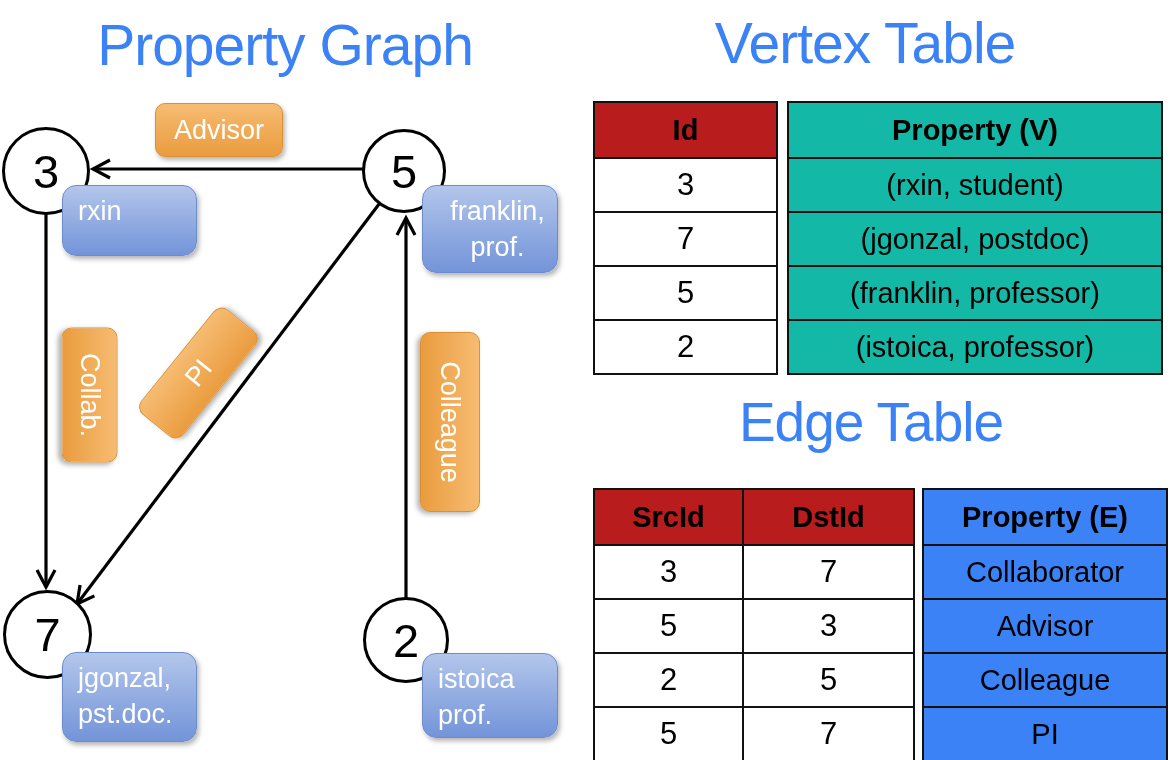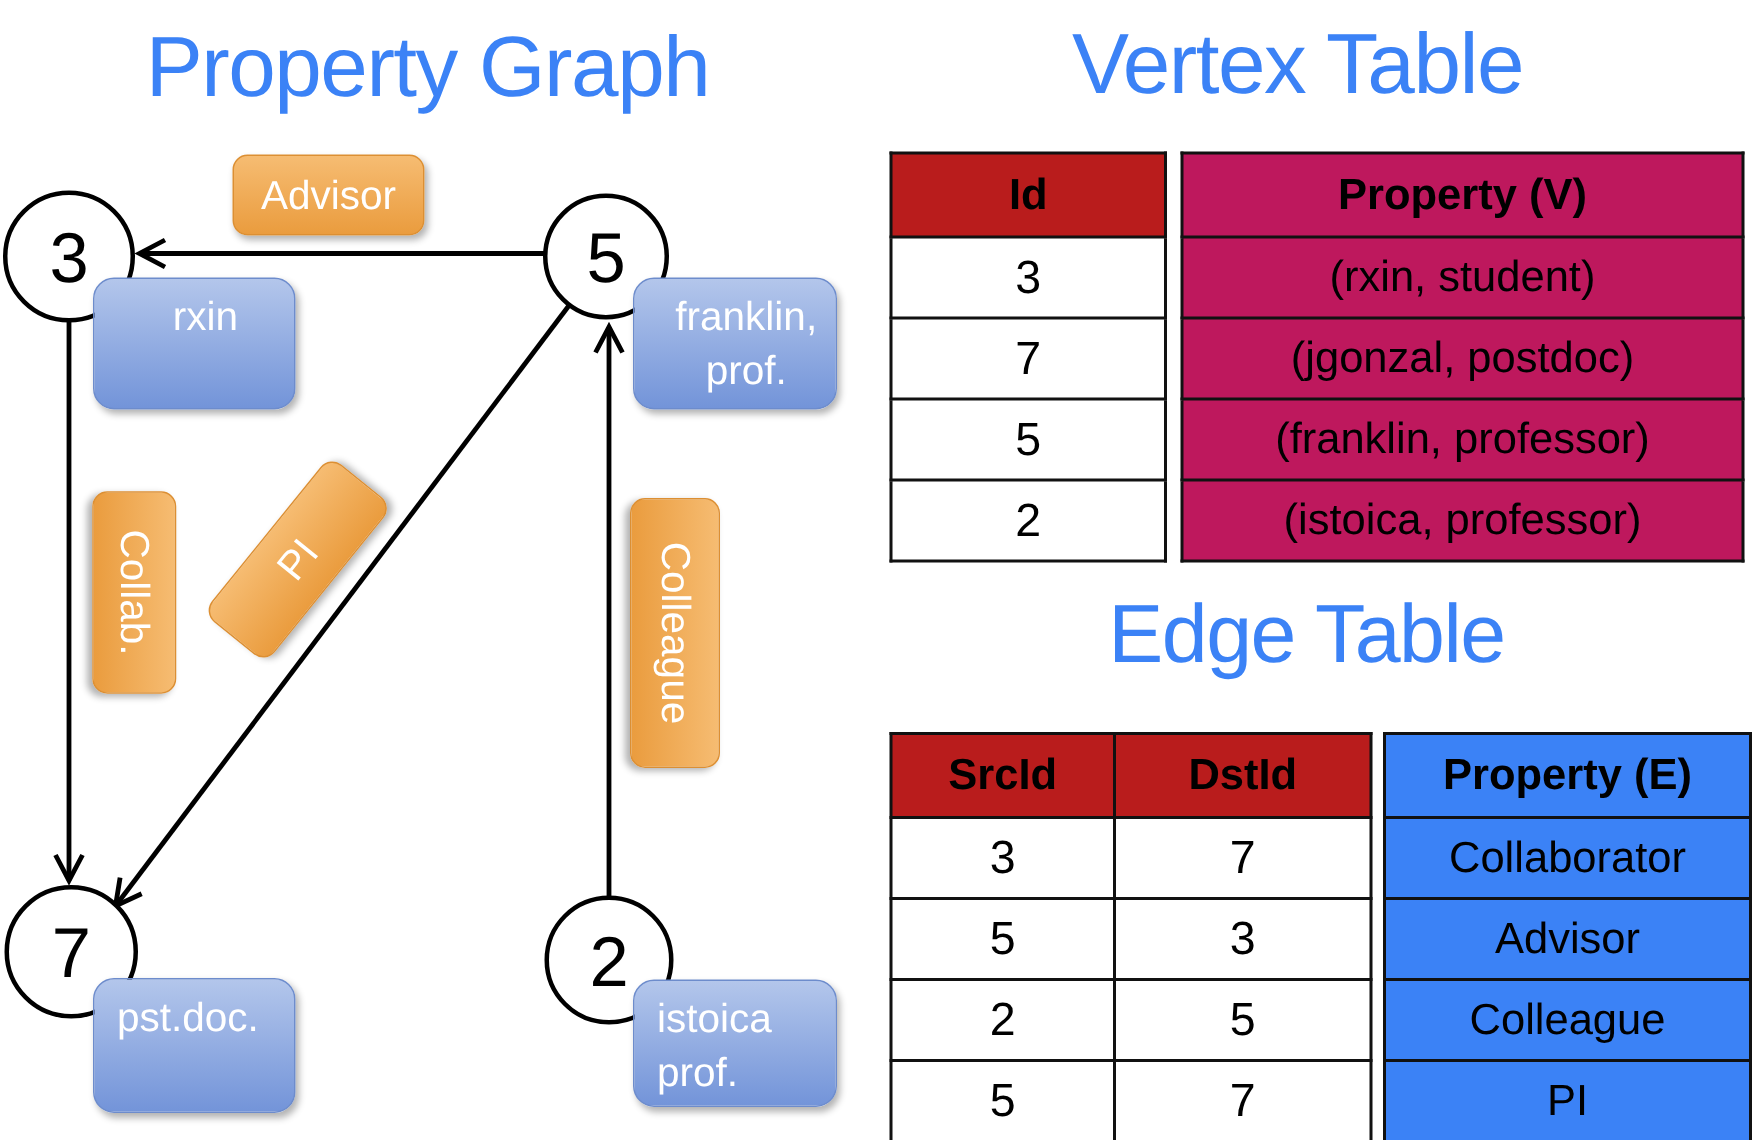--- a/index.html
+++ b/index.html
@@ -25,21 +25,21 @@
   .c2{left:363px;top:597px;width:80px;height:80px;}
 
   .prop-box{
     position:absolute;z-index:3;border-radius:14px;
     background:linear-gradient(#b3c6eb,#7394d9);
     border:1.5px solid #6d8ccc;
     box-shadow:2px 3px 5px rgba(0,0,0,0.3);
     color:#fff;font-size:27px;line-height:1.32;
     padding:8px 0 0 15px;box-sizing:border-box;
   }
-  .b-rxin{left:62px;top:185px;width:135px;height:88px;text-align:center;}
+  .b-rxin{left:62px;top:185px;width:135px;height:71px;}
   .b-franklin{left:422px;top:185px;width:136px;height:88px;text-align:center;}
   .b-jgonzal{left:62px;top:652px;width:135px;height:90px;}
   .b-istoica{left:422px;top:653px;width:136px;height:85px;}
 
   .edge-label{
     position:absolute;z-index:4;border-radius:10px;
     background:linear-gradient(#f6bc72,#ea9c3e);
     border:1.5px solid #dc8f33;
     box-shadow:2px 3px 5px rgba(0,0,0,0.3);
     color:#fff;font-size:27px;
@@ -50,21 +50,21 @@
   .l-collab{left:22px;top:367px;width:135px;height:56px;transform:rotate(90deg);}
   .l-pi{left:131px;top:346px;width:135px;height:54px;transform:rotate(-51deg);}
   .l-colleague{left:360px;top:392px;width:180px;height:60px;transform:rotate(90deg);}
 
   table{position:absolute;border-collapse:collapse;table-layout:fixed;z-index:2;}
   th,td{border:2.5px solid #111;text-align:center;vertical-align:middle;padding:0;}
   th{font-weight:bold;font-size:29px;height:54px;background:#b91c1c;}
   td{font-weight:400;font-size:31px;height:52px;background:#fff;}
   .vt-id{left:593px;top:101px;width:185px;}
   .vt-prop{left:787px;top:101px;width:376px;}
-  .vt-prop th,.vt-prop td{background:#be185d;font-size:29px;}
+  .vt-prop th,.vt-prop td{background:#14b8a6;font-size:29px;}
   .et-ids{left:593px;top:488px;width:322px;}
   .et-ids col.src{width:149px;}
   .et-prop{left:922px;top:488px;width:246px;}
   .et-prop th,.et-prop td{background:#3b82f6;font-size:29px;}
 </style>
 </head>
 <body>
 
 <div class="canvas">
 
@@ -98,20 +98,21 @@
   </div>
 
   <div class="prop-box b-rxin">
     <div>rxin</div>
   </div>
   <div class="prop-box b-franklin">
     <div>franklin,</div>
     <div>prof.</div>
   </div>
   <div class="prop-box b-jgonzal">
+    <div>jgonzal,</div>
     <div>pst.doc.</div>
   </div>
   <div class="prop-box b-istoica">
     <div>istoica</div>
     <div>prof.</div>
   </div>
 
   <div class="edge-label l-advisor">Advisor</div>
   <div class="edge-label l-collab">Collab.</div>
   <div class="edge-label l-pi">PI</div>

